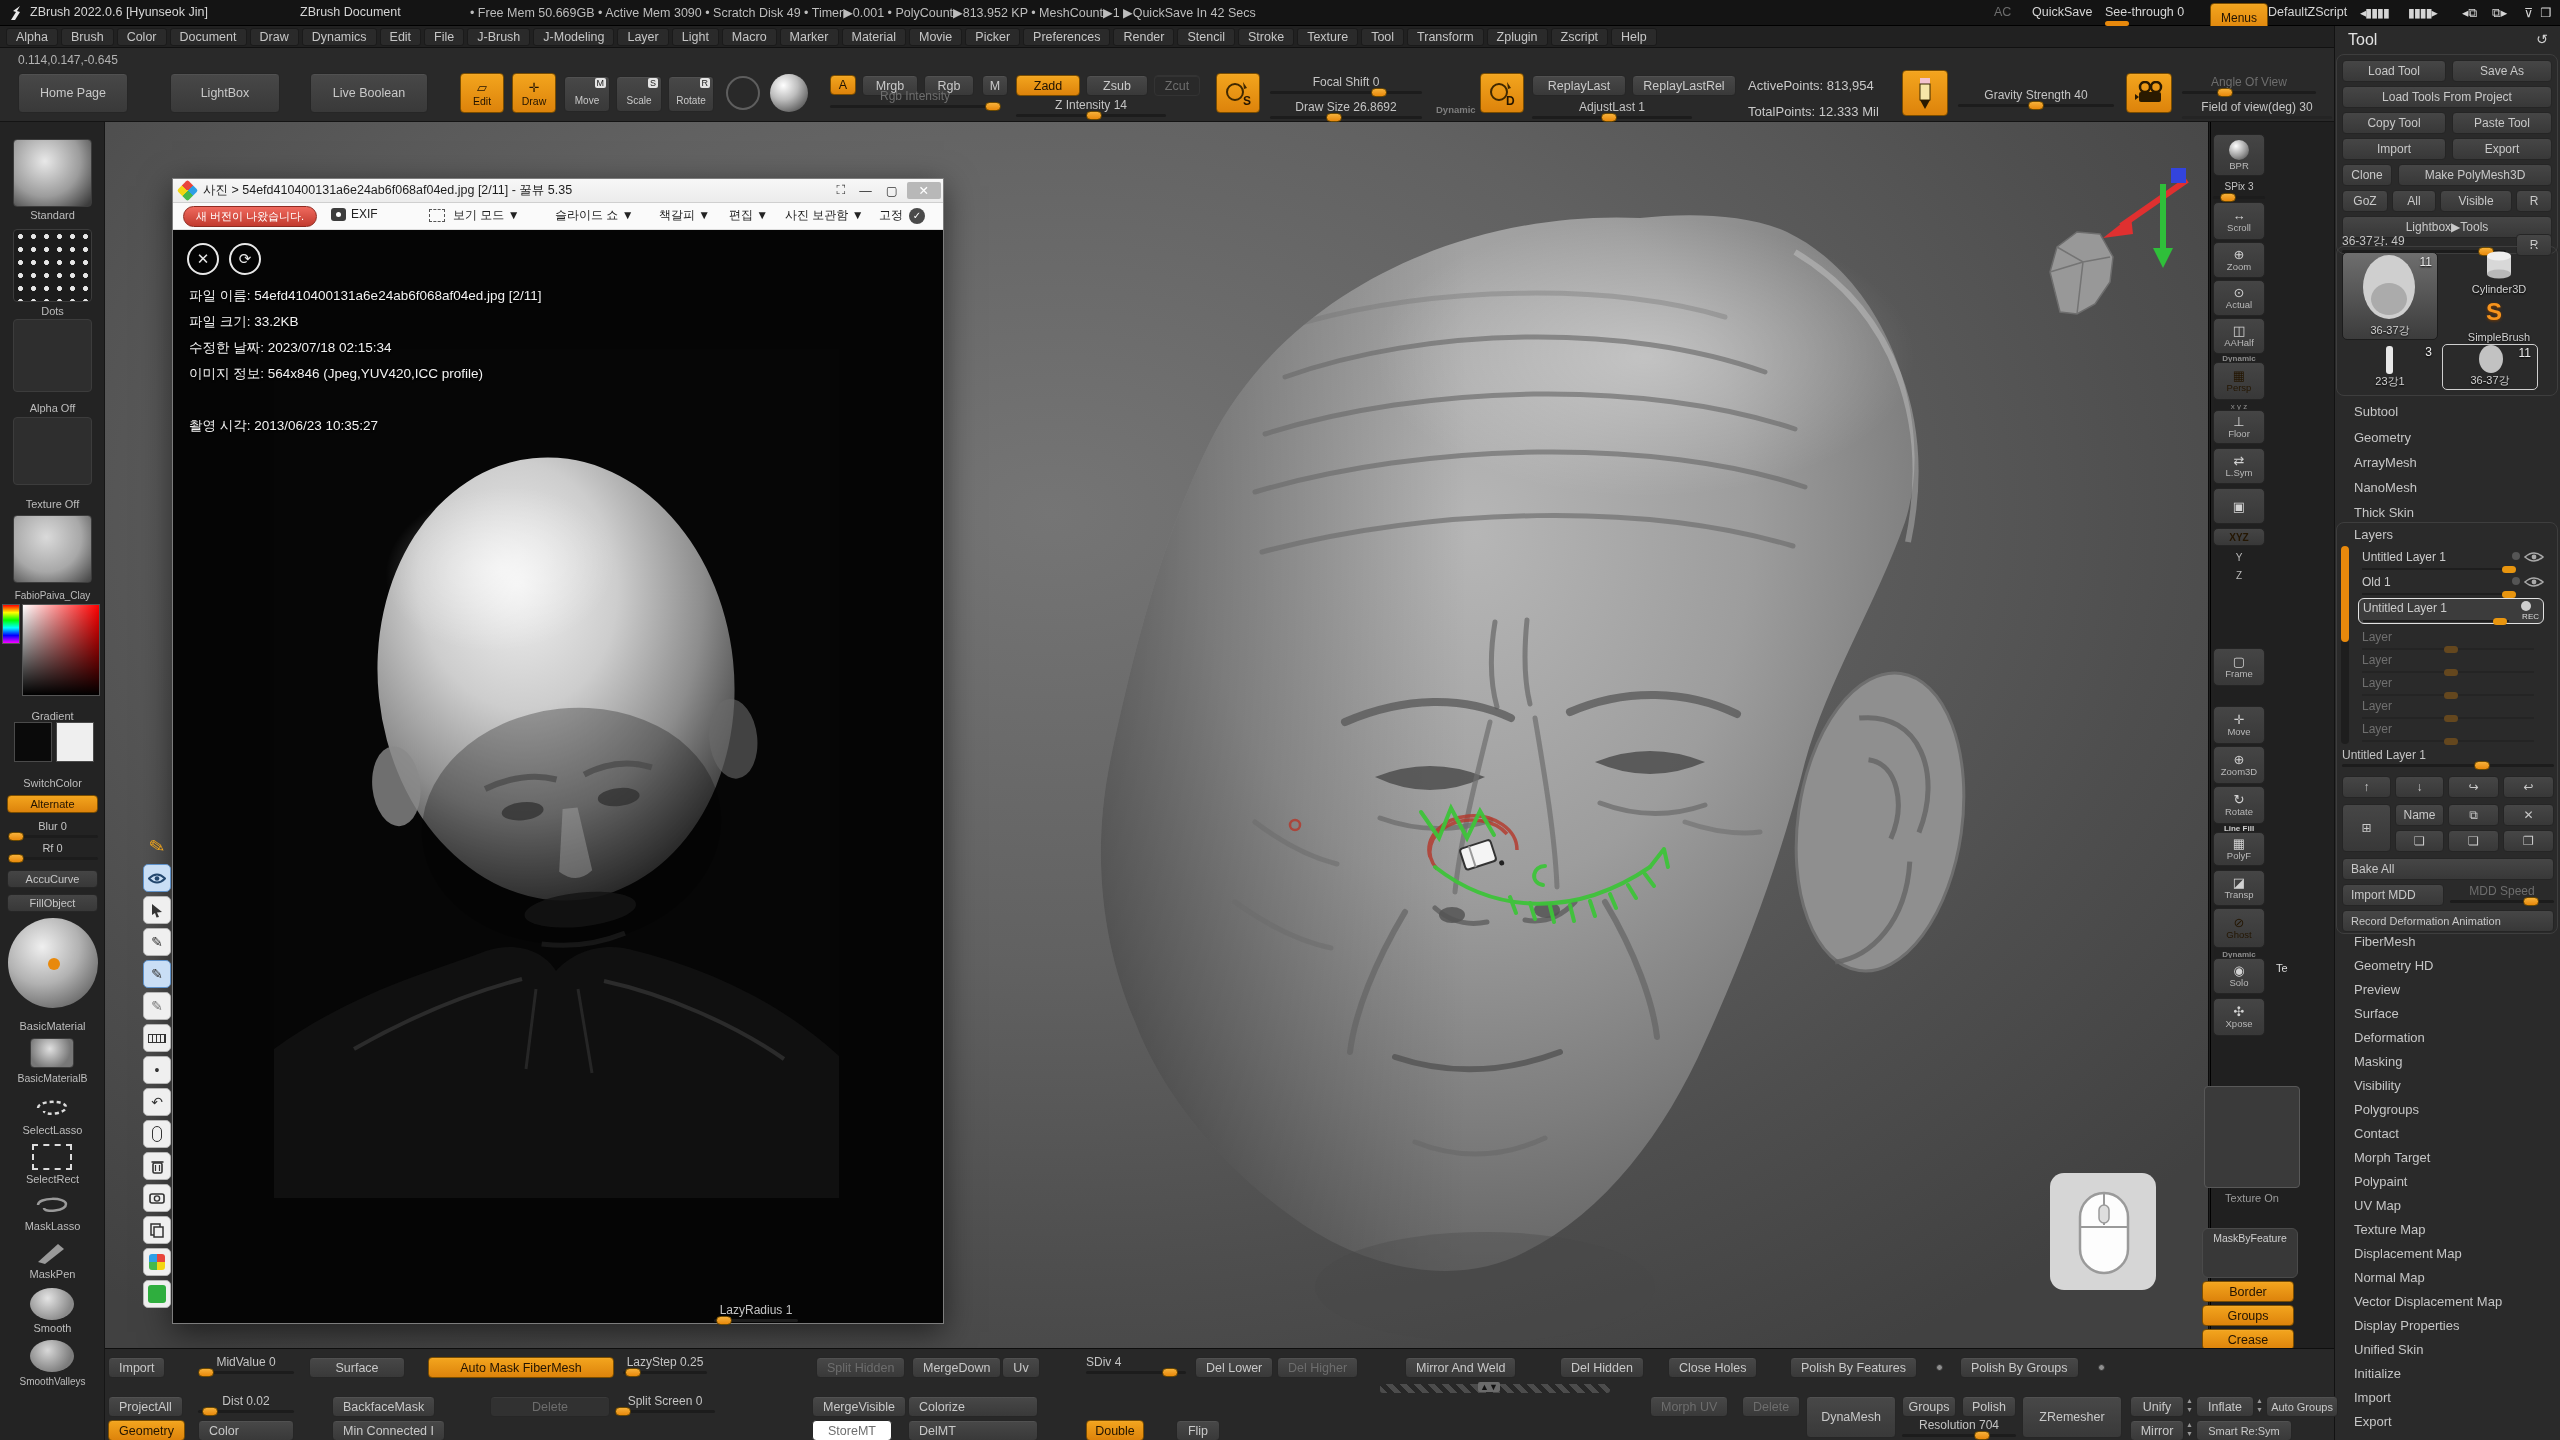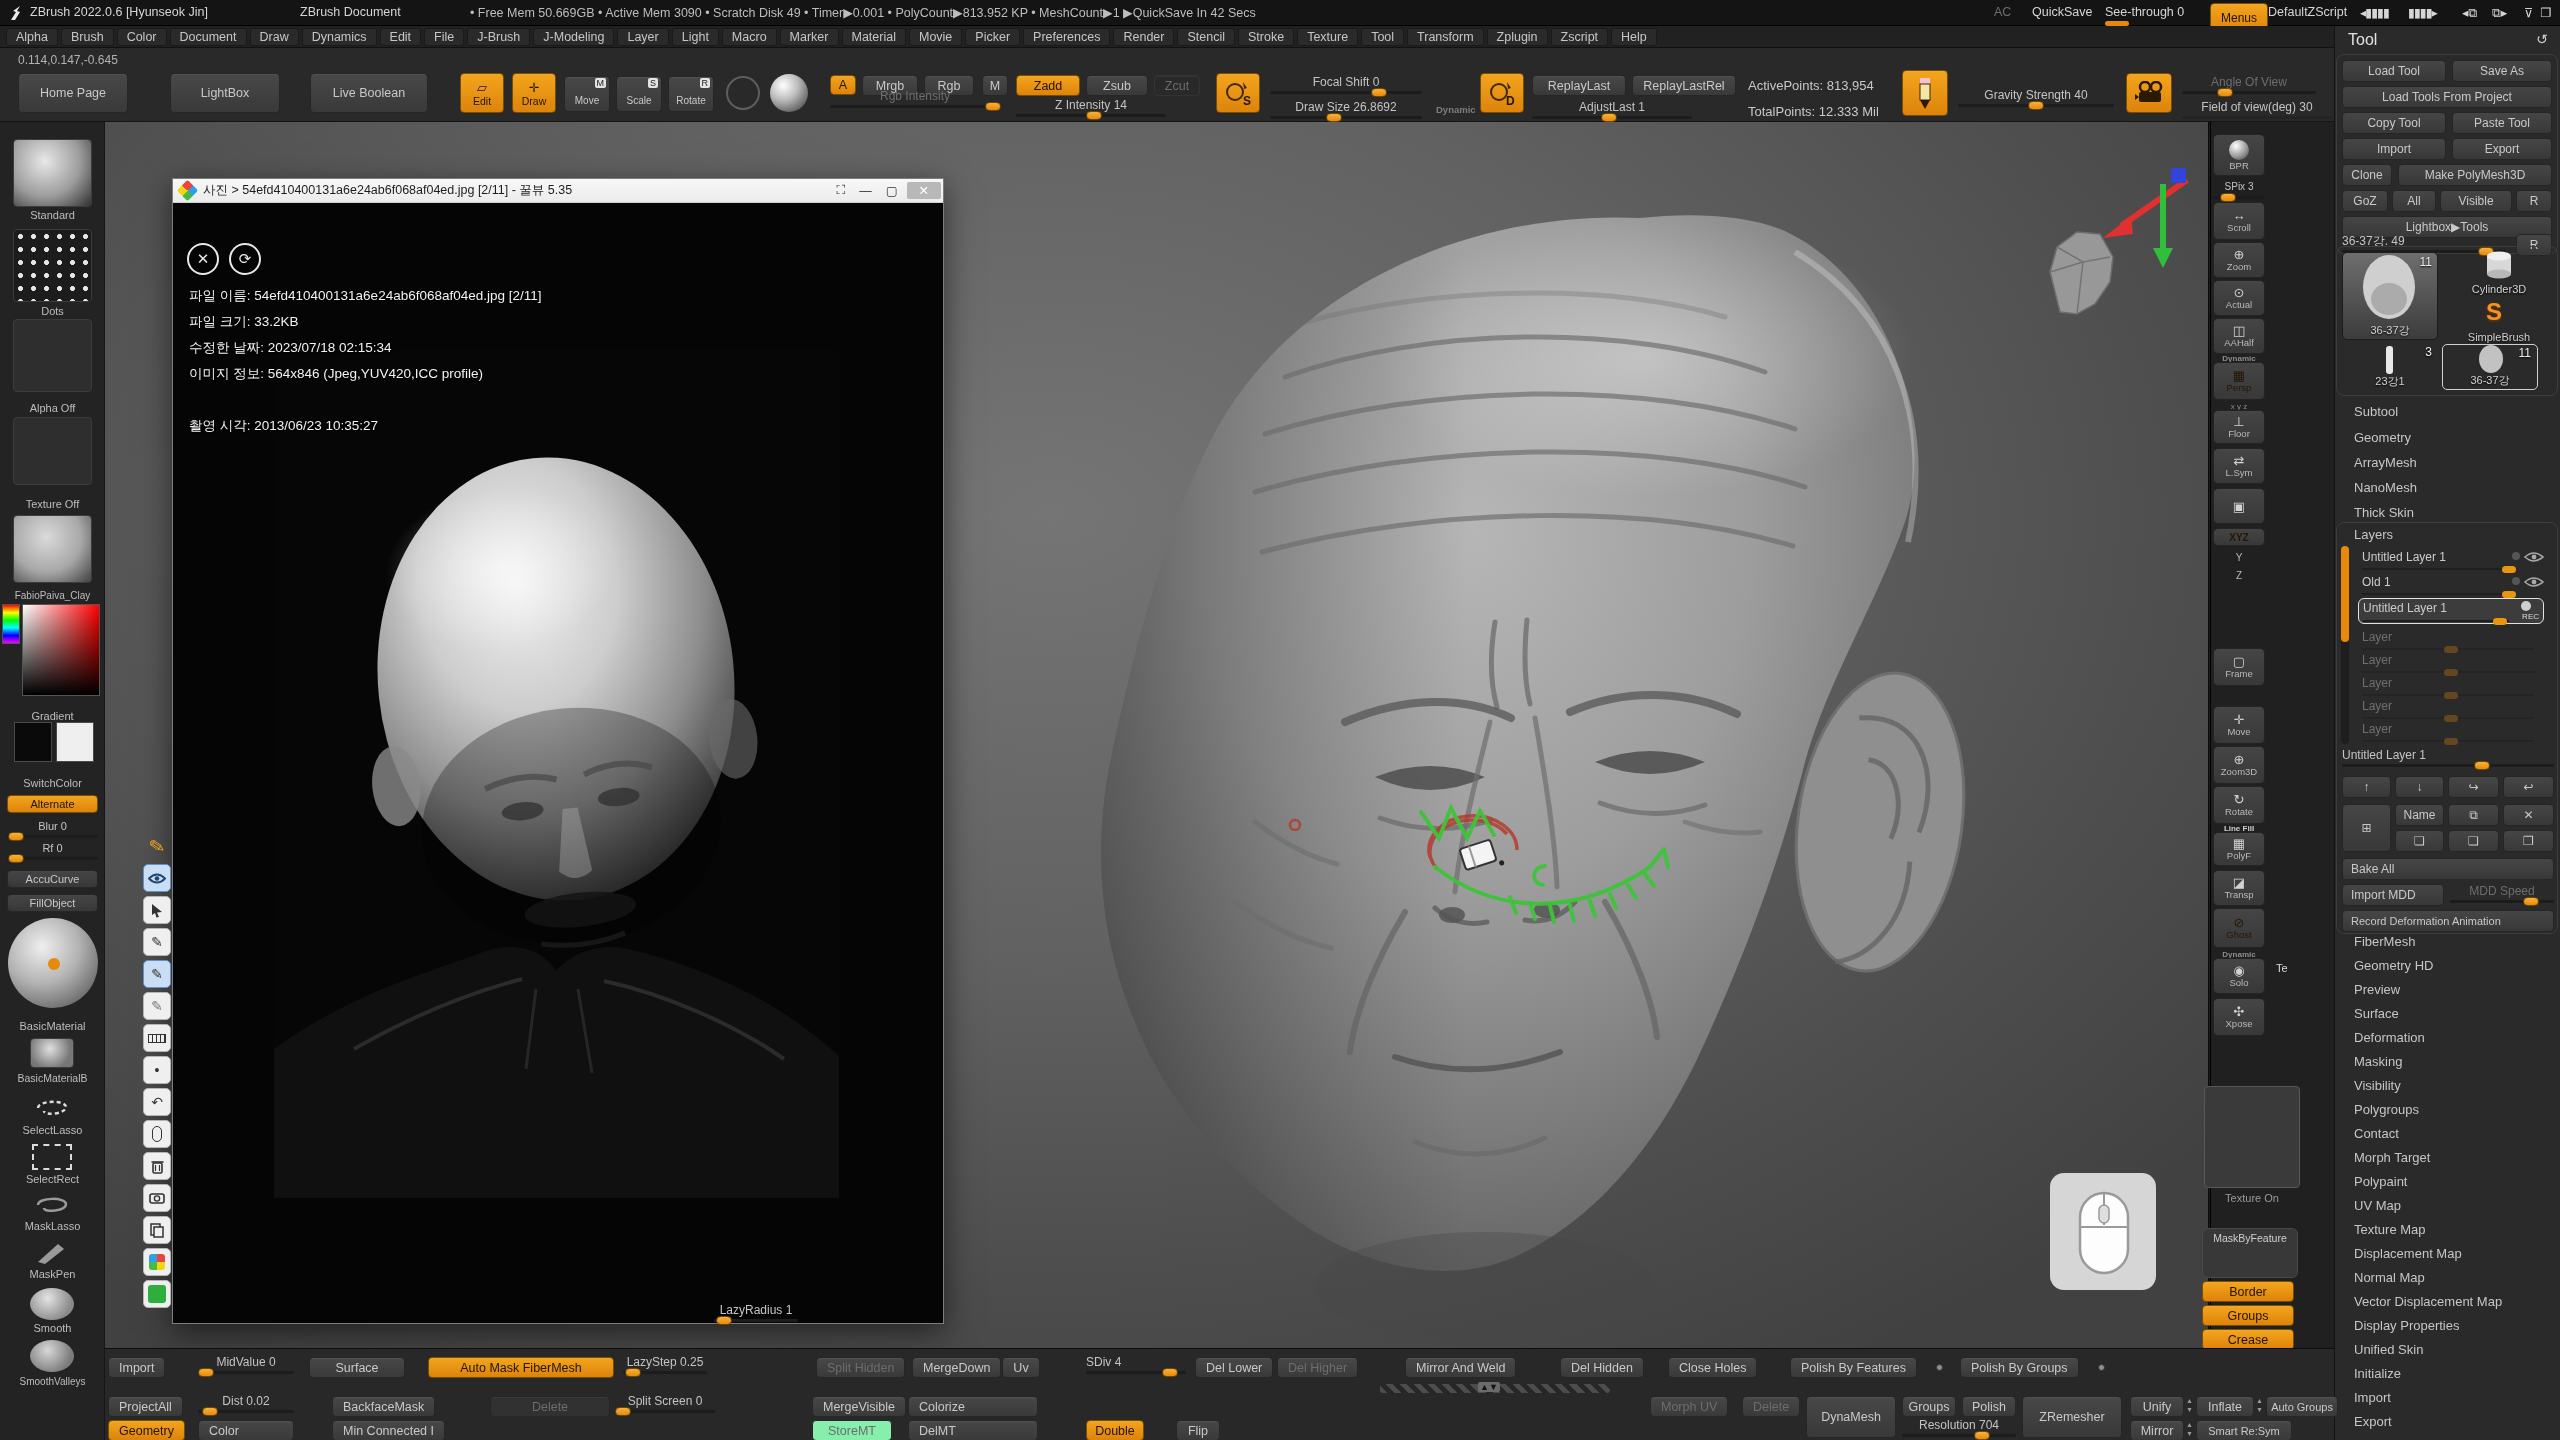--- a/index.html
+++ b/index.html
@@ -520,20 +520,35 @@
 </div>
 
 <div class="abs" id="viewer">
   <div id="vtitle">
     <span style="width:15px;height:15px;margin:0 8px 0 7px;background:conic-gradient(#2e9fe6 0 25%,#46b84c 0 50%,#f3d613 0 75%,#e8453c 0);transform:rotate(45deg);border-radius:2px;flex:none"></span>
     <span style="flex:1;white-space:nowrap;overflow:hidden">사진 &gt; 54efd410400131a6e24ab6f068af04ed.jpg [2/11] - 꿀뷰 5.35</span>
     <span style="margin:0 7px;color:#333">⛶</span>
     <span style="margin:0 7px;color:#333">—</span>
     <span style="margin:0 7px;color:#333">▢</span>
     <span style="margin:0 2px;color:#fff;background:#b8b8b8;padding:1px 12px;border-radius:2px">✕</span>
+  </div>
+  <div id="vtools">
+    <span class="abs" style="left:10px;top:3px;background:linear-gradient(#ef6a5e,#c23a2e);color:#fff;font-size:11px;padding:2px 12px;border-radius:11px;border:1px solid #8e2a20">새 버전이 나왔습니다.</span>
+    <span class="abs" style="left:158px;top:5px;width:15px;height:13px;background:#3c3c3c;border-radius:3px">
+        <i style="position:absolute;left:5px;top:4px;width:5px;height:5px;border-radius:50%;background:#fff"></i>
+      </span>
+    <span class="vmenu" style="left:178px">EXIF</span>
+    <span class="abs" style="left:256px;top:6px;width:16px;height:13px;border:1.5px solid #555;border-style:dashed"></span>
+    <span class="vmenu" style="left:280px">보기 모드 ▼</span>
+    <span class="vmenu" style="left:382px">슬라이드 쇼 ▼</span>
+    <span class="vmenu" style="left:486px">책갈피 ▼</span>
+    <span class="vmenu" style="left:556px">편집 ▼</span>
+    <span class="vmenu" style="left:612px">사진 보관함 ▼</span>
+    <span class="vmenu" style="left:706px">고정</span>
+    <span class="abs" style="left:736px;top:5px;width:16px;height:16px;border-radius:50%;background:#4a4a4a;color:#fff;font-size:10px;text-align:center;line-height:16px">✓</span>
   </div>
 
   <div class="circbtn" style="left:14px;top:64px">✕</div>
   <div class="circbtn" style="left:56px;top:64px">⟳</div>
 
   <span class="vinfo" style="top:108px">파일 이름: 54efd410400131a6e24ab6f068af04ed.jpg [2/11]</span>
   <span class="vinfo" style="top:134px">파일 크기: 33.2KB</span>
   <span class="vinfo" style="top:160px">수정한 날짜: 2023/07/18 02:15:34</span>
   <span class="vinfo" style="top:186px">이미지 정보: 564x846 (Jpeg,YUV420,ICC profile)</span>
   <span class="vinfo" style="top:238px">촬영 시각: 2013/06/23 10:35:27</span>
@@ -928,21 +943,21 @@
 <div class="b tall" style="left:2022px;top:1396px;width:100px">ZRemesher</div>
 <div class="b" style="left:2130px;top:1396px;width:54px">Unify</div>
 <span class="abs" style="left:2186px;top:1396px;font-size:7px;line-height:9px;color:#999"><span>▲</span><br><span>▼</span></span>
 <div class="b" style="left:2196px;top:1396px;width:58px">Inflate</div>
 <span class="abs" style="left:2256px;top:1396px;font-size:7px;line-height:9px;color:#999"><span>▲</span><br><span>▼</span></span>
 <div class="b" style="left:2266px;top:1396px;width:72px;font-size:11px">Auto Groups</div>
 
 <div class="b o" style="left:108px;top:1420px">Geometry</div>
 <div class="b" style="left:198px;top:1420px;width:96px;justify-content:flex-start">Color</div>
 <div class="b" style="left:332px;top:1420px">Min Connected I</div>
-<div class="b dm" style="left:812px;top:1420px;width:80px;background:#86efac">StoreMT</div>
+<div class="b dm" style="left:812px;top:1420px;width:80px;background:#ffffff">StoreMT</div>
 <div class="b" style="left:908px;top:1420px;width:130px;justify-content:flex-start">DelMT</div>
 <div class="b o" style="left:1086px;top:1420px;width:58px">Double</div>
 <div class="b" style="left:1176px;top:1420px;width:44px">Flip</div>
 <div class="sl" style="left:1902px;top:1418px;width:114px">
   <span class="lb">Resolution 704</span>
     <div class="tr">
       <i style="left:70%"></i>
     </div>
 </div>
 <div class="b" style="left:2130px;top:1420px;width:54px">Mirror</div>

